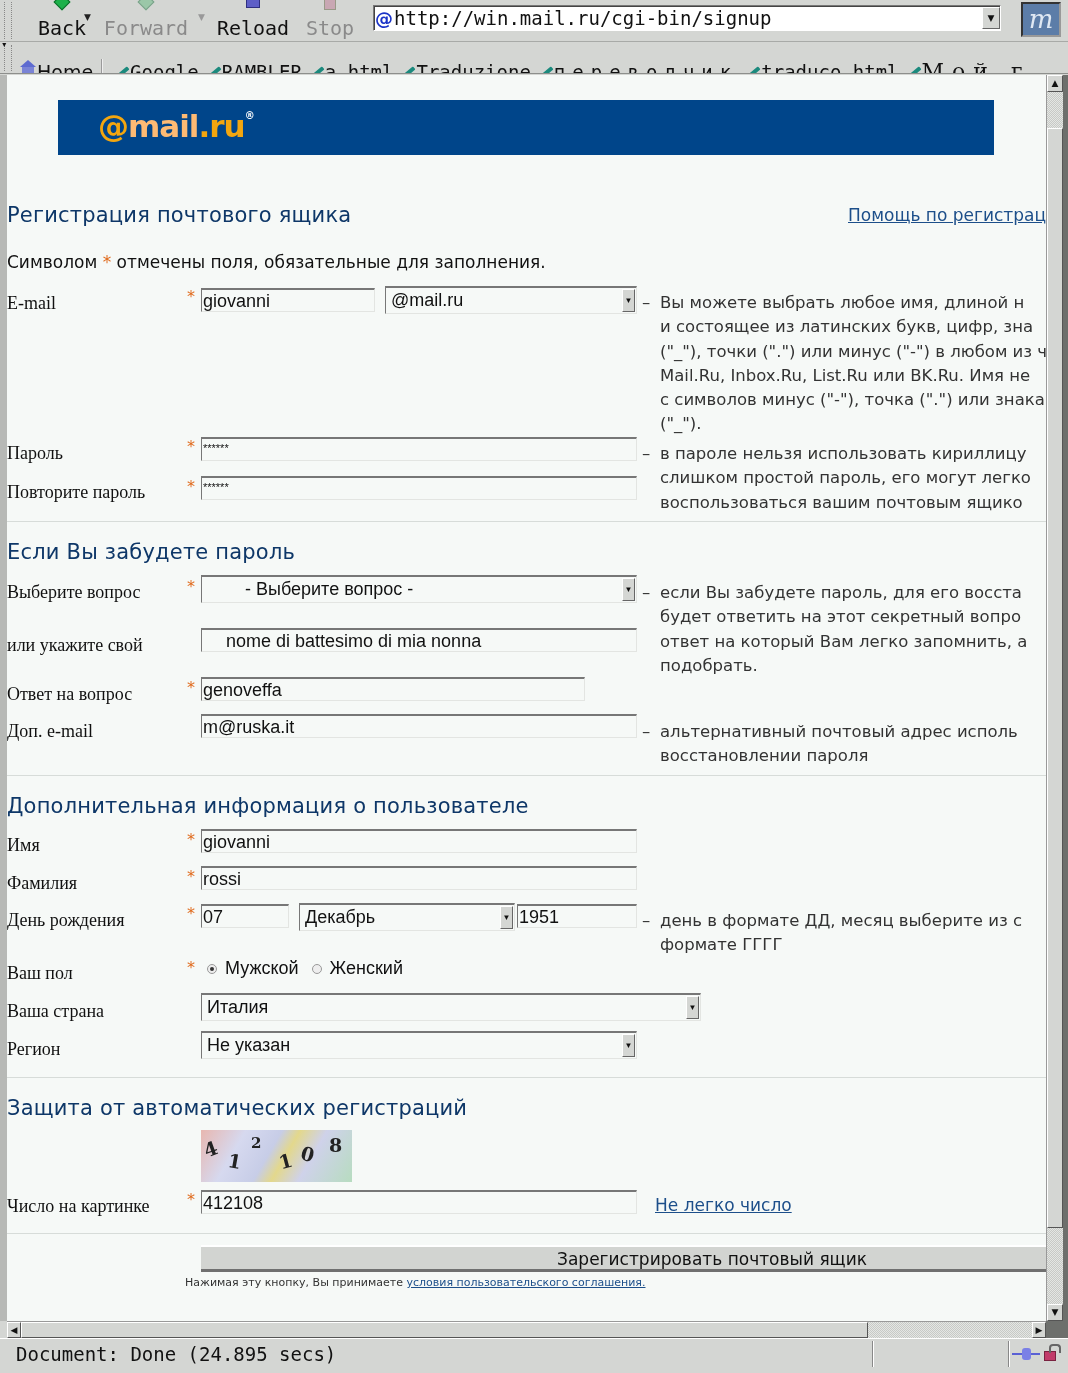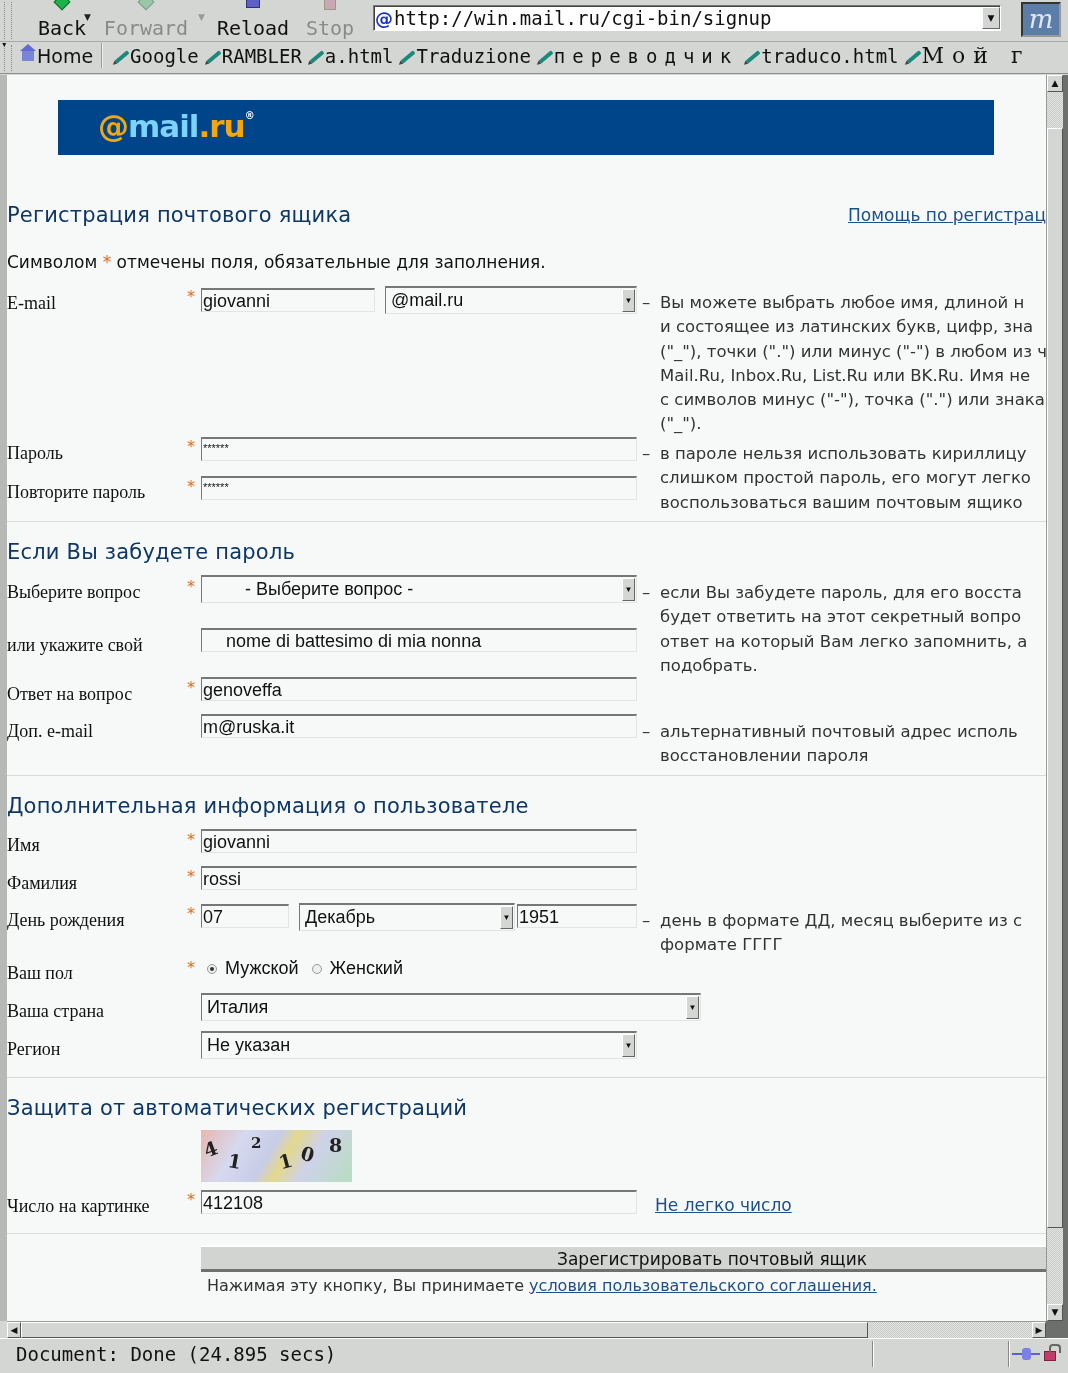--- a/index.html
+++ b/index.html
@@ -18,39 +18,39 @@
   .gem { position: absolute; left: 50%; top: -4px; transform: translateX(-50%) rotate(45deg); width: 12px; height: 12px; }
   .url-box { position: absolute; left: 373px; top: 5px; width: 628px; height: 26px; background: #fff; border: 1px solid #777; border-right-color: #fff; border-bottom-color: #fff; box-shadow: inset 1px 1px 0 #444; display: flex; align-items: center; }
   .url-at { width: 20px; text-align: center; color: #1a33c7; font-weight: bold; font-size: 18px; }
   .url-text { font-family: "DejaVu Sans Mono", monospace; font-size: 19px; color: #111; white-space: nowrap; }
   .url-drop { position: absolute; right: 0; top: 1px; width: 18px; height: 22px; background: #d4d6d3; border: 1px solid #fff; border-right-color: #666; border-bottom-color: #666; font-size: 9px; text-align: center; line-height: 20px; }
   .brand-logo { position: absolute; left: 1021px; top: 2px; width: 40px; height: 35px; background: #5c7da8; border: 2px solid #333; border-right-color: #999; border-bottom-color: #999; color: #dfe8f3; font-family: "DejaVu Serif", serif; font-style: italic; font-size: 26px; text-align: center; line-height: 30px; }
 
   .bookmarks { position: absolute; left: 0; top: 43px; width: 1068px; height: 31px; background: #d4d6d3; border-bottom: 1px solid #8d8f8c; white-space: nowrap; overflow: hidden; }
   .bm-grip { position: absolute; left: 4px; top: 2px; width: 8px; bottom: 2px; border-left: 1px dotted #888; border-right: 1px dotted #888; }
   .bm-grip::before { content: "▾"; position: absolute; top: -6px; left: -3px; font-size: 9px; }
-  .bm-items { position: absolute; left: 20px; top: 0; display: flex; }
+  .bm-items { position: absolute; left: 20px; top: 16px; display: flex; }
   .bm { display: flex; align-items: center; font-family: "DejaVu Sans Mono", monospace; font-size: 19px; color: #111; margin-right: 6px; cursor: default; }
   .bm.home { font-family: "DejaVu Sans", sans-serif; font-size: 19px; padding-right: 8px; margin-right: 10px; border-right: 2px groove #eee; }
   .bm-ico { display: inline-block; width: 17px; height: 17px; position: relative; }
   .pen { position: absolute; left: 1px; top: 8px; width: 16px; height: 4px; background: #1b8a7d; transform: rotate(-40deg); border-radius: 1px; }
   .pen::after { content: ""; position: absolute; left: -4px; top: 0; border-right: 4px solid #444; border-top: 2px solid transparent; border-bottom: 2px solid transparent; }
   .house { position: absolute; left: 2px; top: 4px; width: 12px; height: 10px; background: #7a84d6; }
   .house::before { content: ""; position: absolute; left: -2px; top: -7px; border-left: 8px solid transparent; border-right: 8px solid transparent; border-bottom: 7px solid #5e6bd0; }
   .spaced { letter-spacing: 7px; }
   .big-m { font-family: "DejaVu Serif", serif; font-size: 22px; letter-spacing: 8px; }
 
   
   .viewport { position: absolute; left: 0; top: 75px; width: 1046px; height: 1246px; background: #f6f9f7; border-left: 7px solid #b7b9b6; overflow: hidden; }
   .page { position: absolute; left: 0; top: 0; width: 1100px; }
 
   .logo-bar { position: absolute; left: 51px; top: 25px; width: 936px; height: 55px; background: #00458a; }
   .logo-text { position: absolute; left: 40px; top: 8px; font-family: "DejaVu Sans", sans-serif; font-size: 31px; font-weight: bold; letter-spacing: -1px; }
   .logo-at { color: #f3a60f; }
-  .logo-mail { color: #7dd3fc; }
+  .logo-mail { color: #fdba74; }
   .logo-ru { color: #f3a60f; }
   .logo-reg { color: #fff; font-size: 10px; vertical-align: top; position: relative; top: 2px; }
 
   .h2 { position: absolute; left: 0; color: #0e3768; font-size: 21px; font-weight: normal; white-space: nowrap; letter-spacing: 0.2px; }
   .help-link { position: absolute; left: 841px; top: 130px; color: #1d4f8a; font-size: 17px; text-decoration: underline; white-space: nowrap; cursor: pointer; }
   .note { position: absolute; left: 0; top: 177px; font-size: 17px; white-space: nowrap; }
   .star { color: #e06a1c; font-size: 17px; }
 
   .label { position: absolute; left: 0; font-family: Liberation Serif, serif; font-size: 18px; white-space: nowrap; }
   .req { position: absolute; left: 180px; color: #e06a1c; font-size: 16px; }
@@ -68,21 +68,21 @@
   .radio { display: inline-block; width: 10px; height: 10px; border-radius: 50%; border: 1px solid #999; background: #eee; position: relative; vertical-align: middle; margin-right: 8px; }
   .radio.on::after { content: ""; position: absolute; left: 2px; top: 2px; width: 4px; height: 4px; background: #333; border-radius: 50%; }
   .gender { position: absolute; left: 200px; top: 883px; font-family: "Liberation Sans", sans-serif; font-size: 18px; white-space: nowrap; }
   .gender .opt { margin-right: 8px; cursor: pointer; }
 
   .captcha { position: absolute; left: 194px; top: 1055px; width: 151px; height: 52px; background: linear-gradient(120deg, #e8b7b0 0%, #d6d9ef 25%, #c7cde7 45%, #e3d88c 55%, #cfd2ea 70%, #b7dcc0 100%); overflow: hidden; }
   .captcha span { position: absolute; font-family: "DejaVu Serif", serif; font-weight: bold; font-size: 19px; color: #222; }
   .cant-see { position: absolute; left: 648px; top: 1120px; color: #1d4f8a; font-size: 17px; text-decoration: underline; cursor: pointer; white-space: nowrap; }
 
   .submit { position: absolute; left: 194px; top: 1170px; width: 852px; height: 27px; background: #d2d4d1; border-top: 2px solid #fff; border-bottom: 3px solid #707070; font-size: 17px; text-align: center; line-height: 24px; cursor: pointer; padding-left: 170px; white-space: nowrap; }
-  .agree { position: absolute; left: 200px; top: 1201px; font-size: 16px; color: #333; white-space: nowrap; }
+  .agree { position: absolute; left: 178px; top: 1201px; font-size: 11px; color: #333; white-space: nowrap; }
   .agree a { color: #1d4f8a; text-decoration: underline; cursor: pointer; }
 
   
   .vscroll { position: absolute; left: 1046px; top: 75px; width: 17px; height: 1246px; background: repeating-conic-gradient(#c7c9c6 0% 25%, #e4e6e3 0% 50%) 0 0/2px 2px; border-left: 1px solid #999; }
   .vscroll .up, .vscroll .down { position: absolute; left: 0; width: 16px; height: 17px; background: #d4d6d3; border: 1px solid #fff; border-right-color: #555; border-bottom-color: #555; font-size: 9px; text-align: center; line-height: 15px; }
   .vscroll .up { top: 0; }
   .vscroll .down { bottom: 0; }
   .vscroll .thumb { position: absolute; left: 0; top: 53px; width: 16px; height: 1100px; background: #d4d6d3; border: 1px solid #fff; border-right-color: #555; border-bottom-color: #555; }
   .rightedge { position: absolute; left: 1063px; top: 75px; width: 5px; height: 1270px; background: #6d6f6c; }
 
@@ -246,21 +246,21 @@
     <div class="label" style="top:507px;">Выберите вопрос</div>
     <span class="req" style="top:502px;">*</span>
     <div class="select" style="left:194px;top:500px;width:436px;padding-left:43px;">
       <span>- Выберите вопрос -</span>
       <span class="arrow">▼</span>
     </div>
     <div class="label" style="top:560px;">или укажите свой</div>
     <div class="input" style="left:194px;top:553px;width:436px;padding-left:24px;">nome di battesimo di mia nonna</div>
     <div class="label" style="top:609px;">Ответ на вопрос</div>
     <span class="req" style="top:603px;">*</span>
-    <div class="input" style="left:194px;top:602px;width:436px;">genoveffa</div>
+    <div class="input" style="left:194px;top:602px;width:384px;">genoveffa</div>
     <div class="label" style="top:646px;">Доп. e-mail</div>
     <div class="input" style="left:194px;top:639px;width:436px;">m@ruska.it</div>
     <div class="hint" style="top:506px;">
       <span class="dash">–</span>
       <span class="body">если Вы забудете пароль, для его восста</span>
       <span class="body">будет ответить на этот секретный вопро</span>
       <span class="body">ответ на который Вам легко запомнить, а</span>
       <span class="body">подобрать.</span>
     </div>
     <div class="hint" style="top:645px;">

